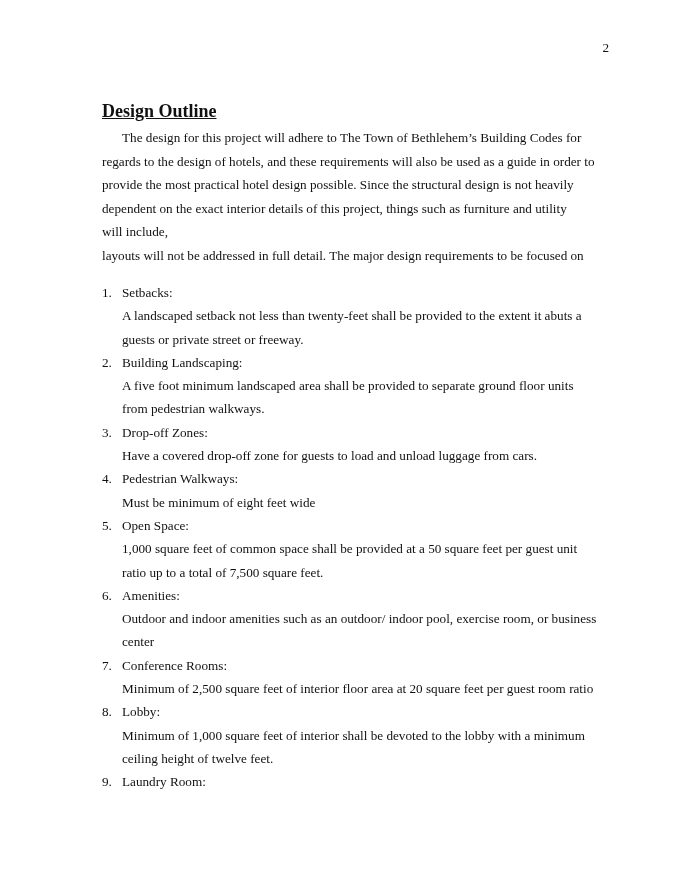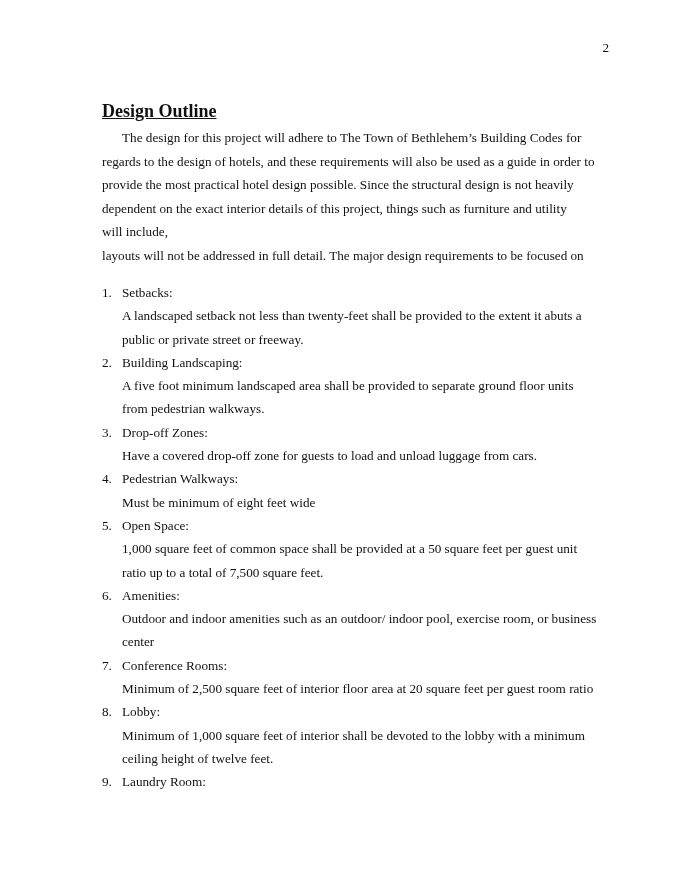--- a/index.html
+++ b/index.html
@@ -95,21 +95,21 @@
     <span class="line">dependent on the exact interior details of this project, things such as furniture and utility</span>
     <span class="line">will include,</span>
     <span class="line">layouts will not be addressed in full detail. The major design requirements to be focused on</span>
   </p>
 
   <ol class="list">
     <li class="list-item">
       <span class="item-number">1.</span>
       <span class="item-title">Setbacks:</span>
       <span class="item-line">A landscaped setback not less than twenty-feet shall be provided to the extent it abuts a</span>
-      <span class="item-line">public or private street or freeway.</span>
+      <span class="item-line">guests or private street or freeway.</span>
     </li>
     <li class="list-item">
       <span class="item-number">2.</span>
       <span class="item-title">Building Landscaping:</span>
       <span class="item-line">A five foot minimum landscaped area shall be provided to separate ground floor units</span>
       <span class="item-line">from pedestrian walkways.</span>
     </li>
     <li class="list-item">
       <span class="item-number">3.</span>
       <span class="item-title">Drop-off Zones:</span>

